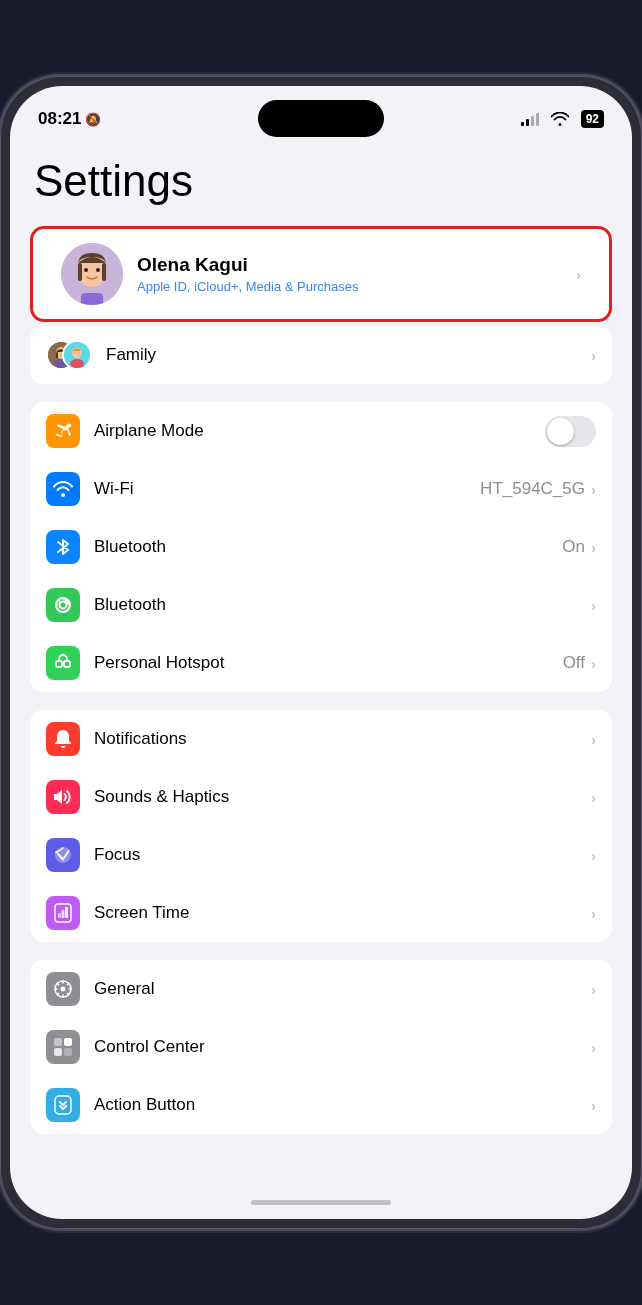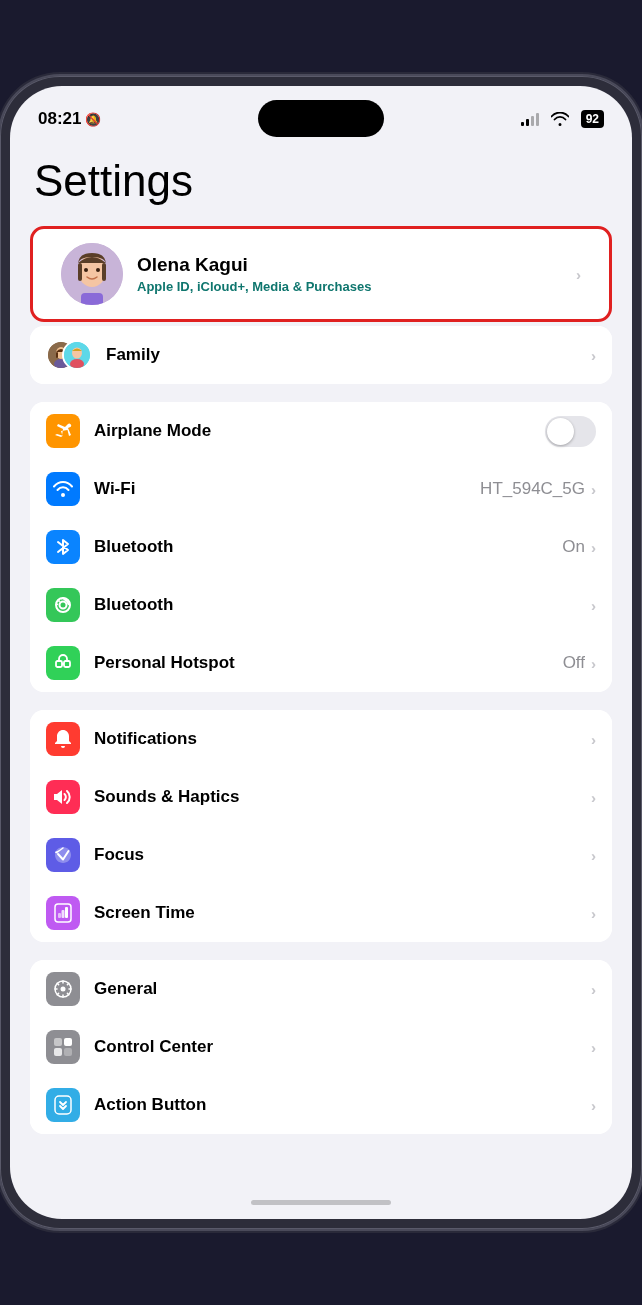--- a/index.html
+++ b/index.html
@@ -172,21 +172,20 @@
     .icon-pink { background: #ff2d55; }
     .icon-indigo { background: #5e5ce6; }
     .icon-purple2 { background: #bf5af2; }
     .icon-gray { background: #8e8e93; }
     .icon-teal { background: #32ade6; }
 
     .row-label {
       flex: 1;
       font-size: 17px;
       color: #000;
-      font-weight: bold;
     }
 
     .row-value {
       font-size: 17px;
       color: #8e8e93;
       margin-right: 6px;
     }
 
     .chevron {
       color: #c7c7cc;
@@ -249,22 +248,21 @@
 
     .profile-name {
       font-size: 19px;
       font-weight: 600;
       color: #000;
       margin-bottom: 3px;
     }
 
     .profile-sub {
       font-size: 13px;
-      color: #0f766e;
-      font-weight: bold;
+      color: #3b82f6;
     }
 
     
     .family-avatars {
       width: 46px;
       height: 34px;
       position: relative;
       margin-right: 14px;
       flex-shrink: 0;
     }

